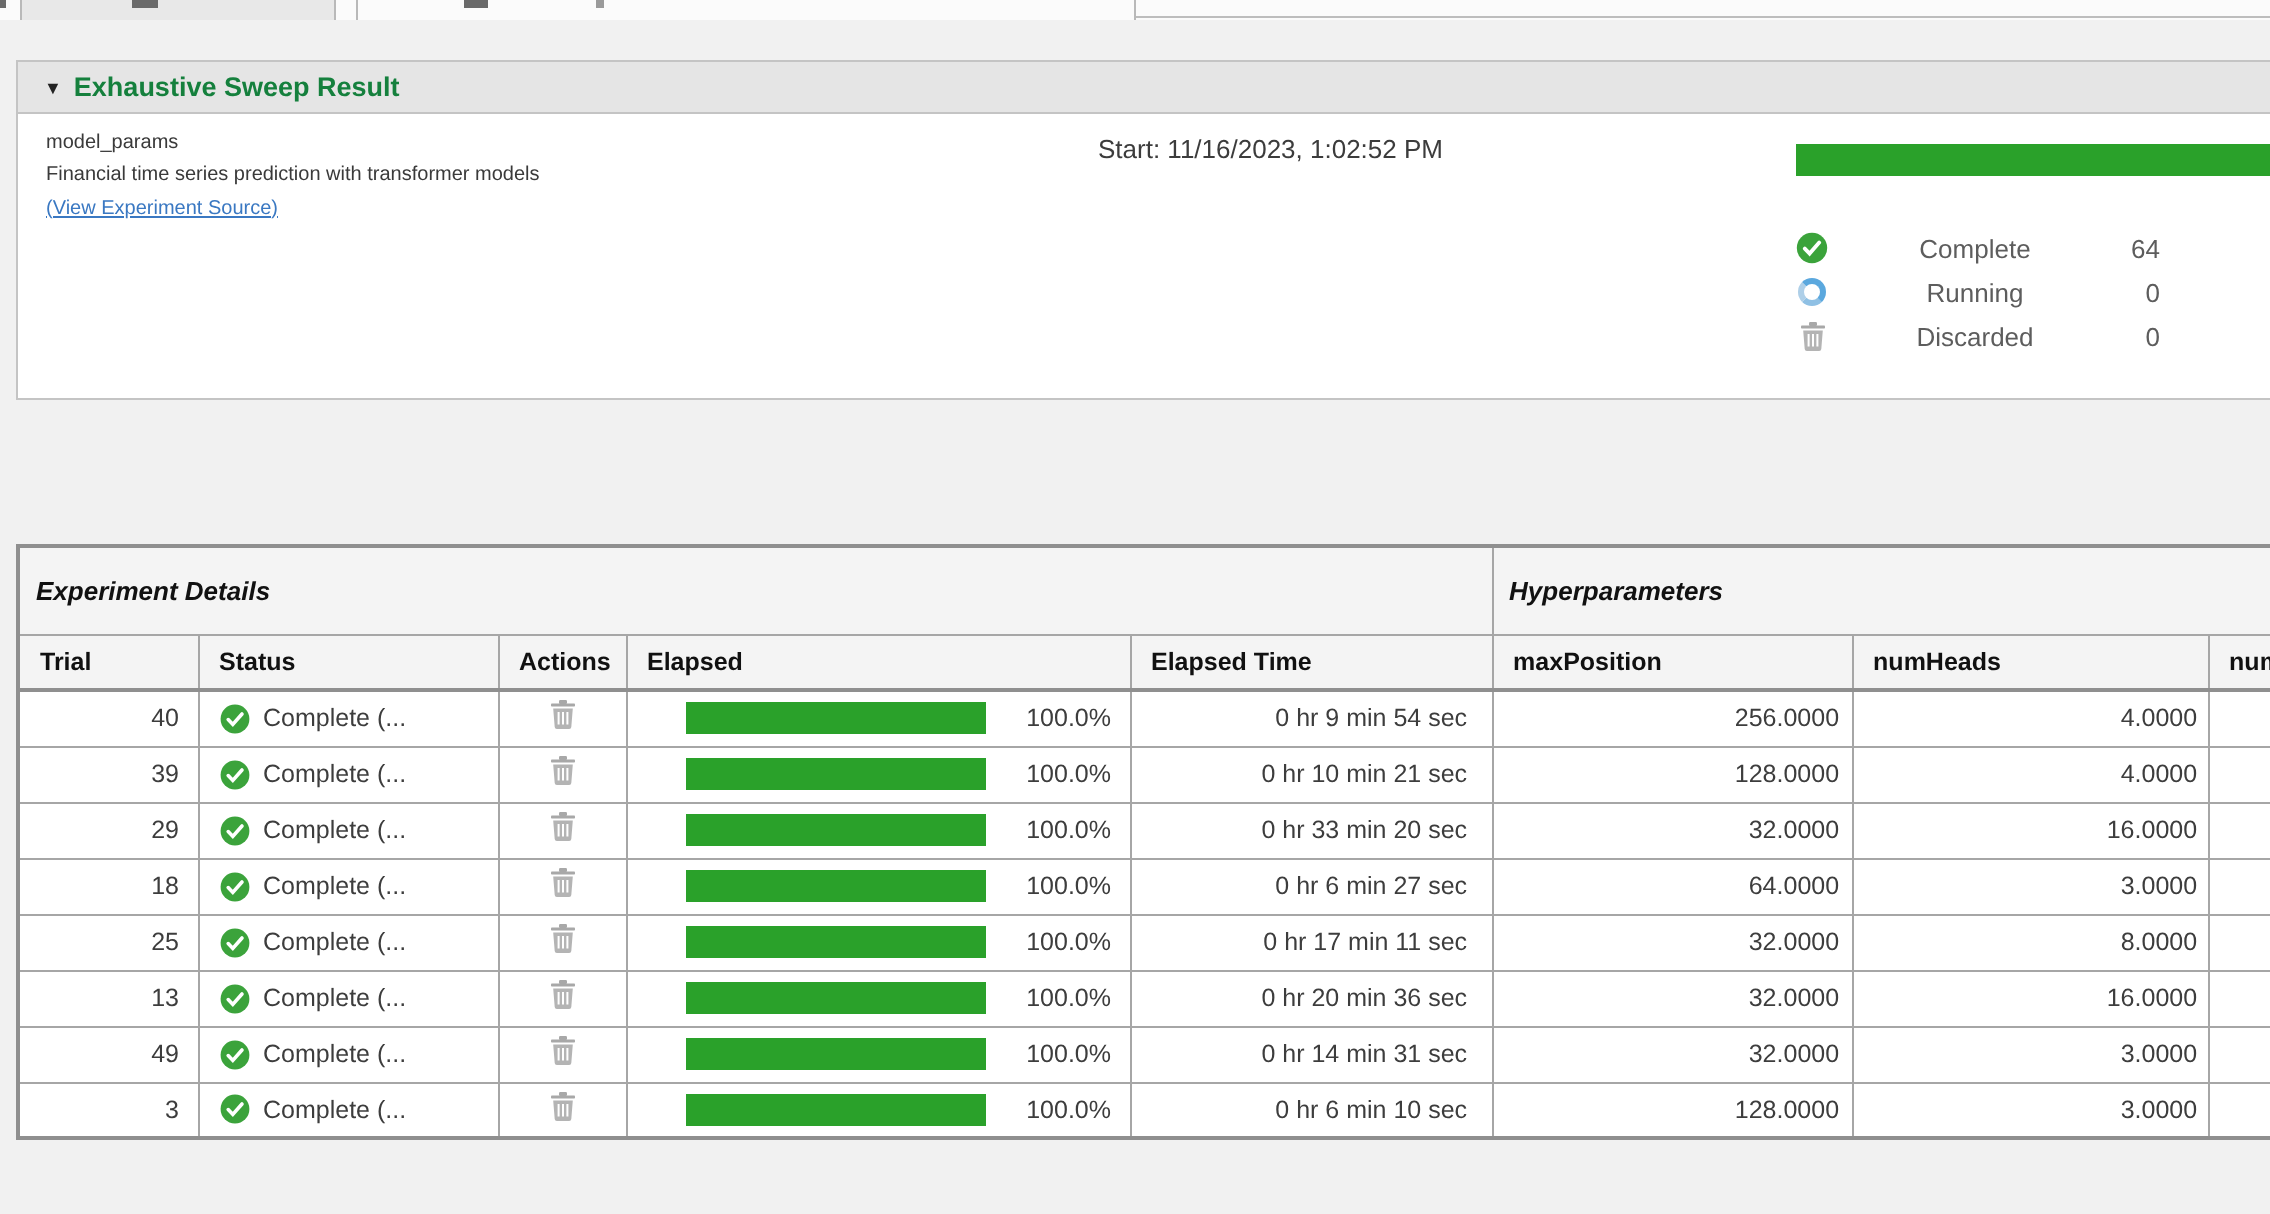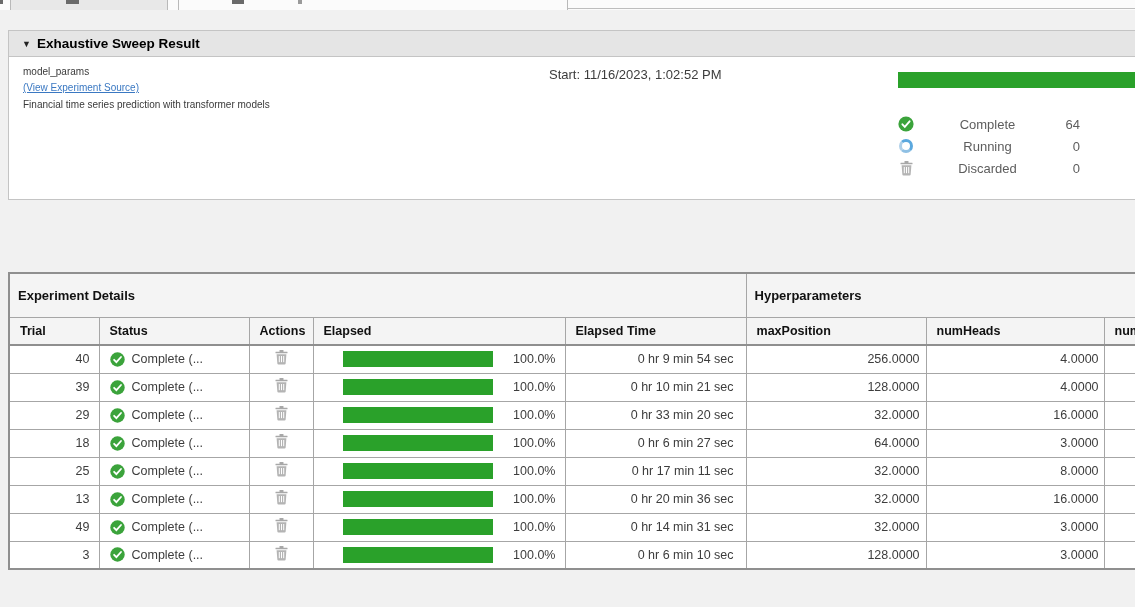--- a/index.html
+++ b/index.html
@@ -15,21 +15,21 @@
   .tab-active{left:178px;width:390px;background:#fbfbfb;border-left:1px solid #b9b9b9;border-right:1px solid #b9b9b9;}
   .tabline{position:absolute;top:8px;left:568px;width:567px;height:1px;background:#bdbdbd;}
   .tab-iconfrag{position:absolute;top:0;height:4px;background:#6a6a6a;}
   
   .panel{position:absolute;left:8px;top:30px;width:1140px;}
   .panel-header{
     height:27px;background:#e5e5e5;border:1px solid #c4c4c4;box-sizing:border-box;
     display:flex;align-items:center;padding-left:13px;cursor:default;
   }
   .panel-caret{font-size:9px;color:#222;margin-right:6px;}
-  .panel-title{font-size:13.5px;font-weight:bold;color:#000000;}
+  .panel-title{font-size:13.5px;font-weight:bold;color:#15803d;}
   .panel-body{
     position:relative;height:143px;background:#ffffff;
     border-left:1px solid #c4c4c4;border-bottom:1px solid #c4c4c4;box-sizing:border-box;
   }
   .exp-block{position:absolute;left:14px;top:7px;font-size:10px;line-height:16.3px;color:#3a3a3a;}
   .exp-link{color:#3a78c2;text-decoration:underline;cursor:pointer;}
   .start-label{position:absolute;left:540px;top:10px;font-size:13px;color:#3c3c3c;}
   .sum-bar{position:absolute;left:889px;top:15px;width:260px;height:16px;background:#2aa12a;}
   .legend{position:absolute;left:889px;top:56px;}
   .legend-row{display:flex;align-items:center;height:22px;}
@@ -40,21 +40,21 @@
     box-sizing:border-box;width:14px;height:14px;border-radius:50%;
     border:3px solid #5ba8de;border-left-color:#aecfe8;border-bottom-color:#8fc0e4;background:#fff;
   }
   
   .tablewrap{position:absolute;left:8px;top:272px;}
   table.results{border-collapse:collapse;table-layout:fixed;width:1245px;border:2px solid #8f8f8f;}
   table.results th, table.results td{
     border:1px solid #a6a6a6;box-sizing:border-box;overflow:hidden;white-space:nowrap;
   }
   tr.grouprow th{height:44px;background:#f4f4f4;font-size:13px;font-weight:bold;color:#111;
-    text-align:left;padding-left:8px;}
+    text-align:left;padding-left:8px;font-style:italic;}
   tr.headrow th{height:28px;background:#f4f4f4;font-size:12.5px;font-weight:bold;color:#111;
     text-align:left;padding-left:10px;border-bottom:2px solid #8f8f8f;}
   tr.datarow{height:28px;background:#fff;}
   tr.datarow td{font-size:12.5px;color:#3d3d3d;}
   td.c-trial{text-align:right;padding-right:9px;}
   .statuswrap{display:flex;align-items:center;padding-left:9px;}
   .statuswrap .txt{margin-left:7px;}
   td.c-actions{text-align:center;}
   .progwrap{display:flex;align-items:center;}
   .progbar{width:150px;height:16px;background:#2aa12a;margin-left:28px;flex:none;}
@@ -80,22 +80,22 @@
 </div>
 
 <div class="panel">
   <div class="panel-header">
     <span class="panel-caret">▼</span>
     <span class="panel-title">Exhaustive Sweep Result</span>
   </div>
   <div class="panel-body">
     <div class="exp-block">
       <div>model_params</div>
+      <div>Financial time series prediction with transformer models</div>
       <div><a class="exp-link">(View Experiment Source)</a></div>
-      <div>Financial time series prediction with transformer models</div>
     </div>
     <div class="start-label">Start: 11/16/2023, 1:02:52 PM</div>
     <div class="sum-bar"></div>
     <div class="legend">
       <div class="legend-row">
         <span class="legend-ico">
           <svg width="16" height="16" viewBox="0 0 16 16">
               <circle cx="8" cy="8" r="7.6" fill="#3ba33b"></circle>
               <path d="M4.4 8.3 l2.4 2.5 L11.6 5.3" stroke="#fff" stroke-width="1.9" fill="none" stroke-linecap="round"></path>
             </svg>

